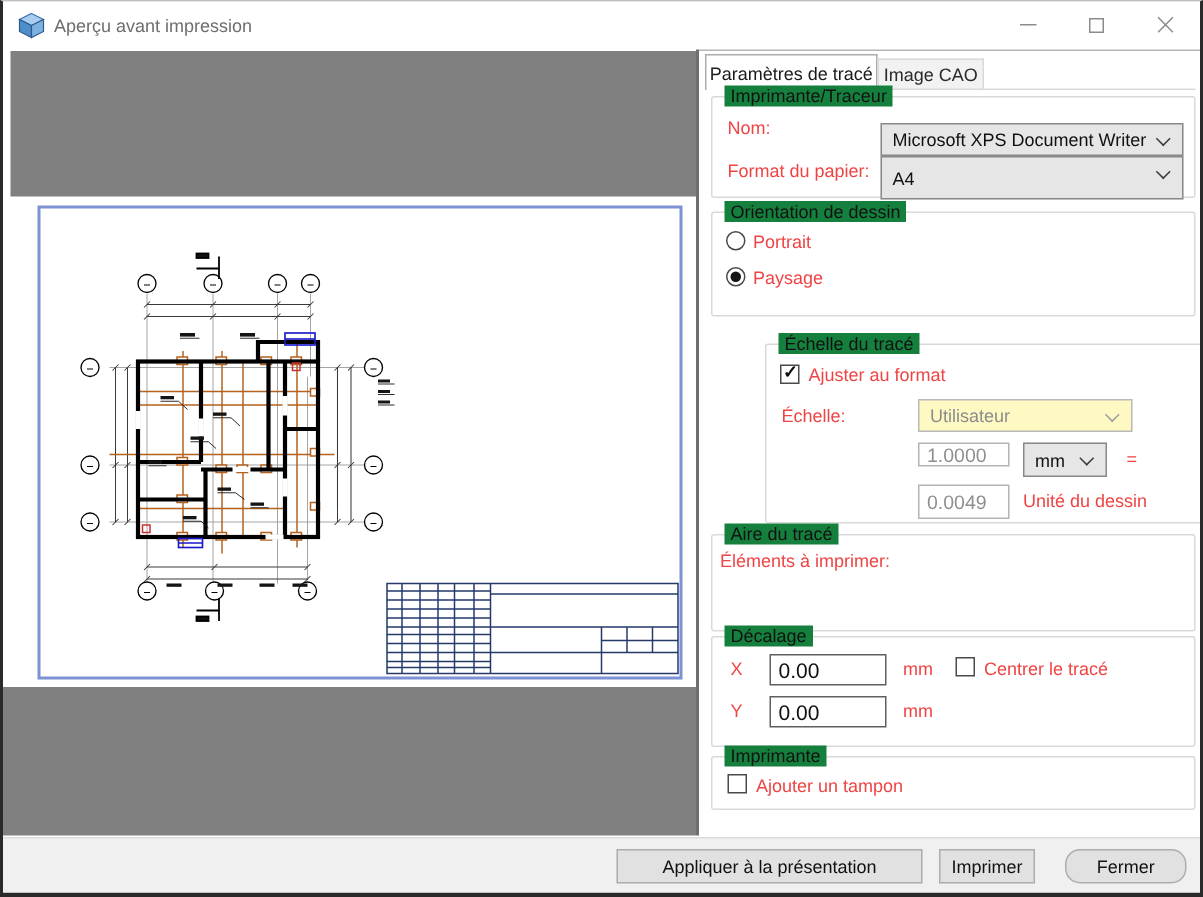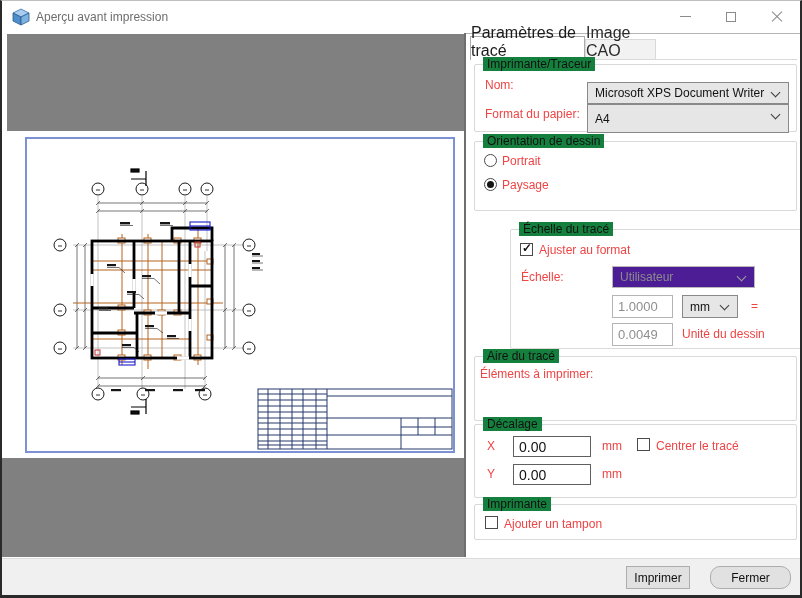--- a/index.html
+++ b/index.html
@@ -21,30 +21,30 @@
   .glyph-close{position:relative;width:12px;height:12px;}
   .glyph-close::before,.glyph-close::after{content:"";position:absolute;left:-1px;top:5px;width:14px;height:1px;background:#8b8b8b;}
   .glyph-close::before{transform:rotate(45deg);} .glyph-close::after{transform:rotate(-45deg);}
   
   .preview{position:absolute;left:0;top:32px;width:464px;height:524px;background:#fff;border-right:2px solid #6f6f6f;}
   .gray-top{position:absolute;left:5px;top:1px;width:457px;height:97px;background:#808080;}
   .gray-bottom{position:absolute;left:0;top:425px;width:462px;height:99px;background:#808080;}
   .paper{position:absolute;left:23px;top:104px;width:430px;height:316px;background:#fff;border:2px solid #7c92d4;}
   
   .panel{position:absolute;left:464px;top:32px;width:334px;height:525px;background:#fff;border-top:1px solid #b5b5b5;}
-  .tab{position:absolute;display:flex;align-items:flex-end;justify-content:center;font-size:16px;}
+  .tab{position:absolute;display:flex;align-items:center;justify-content:center;font-size:12px;}
   .tab-active{left:4px;top:2px;width:115px;height:24px;background:#fff;border:1px solid #acacac;border-bottom:none;}
   .tab-inactive{left:119px;top:5px;width:71px;height:21px;background:#f2f2f2;border:1px solid #d9d9d9;border-bottom:none;color:#2a2a2a;}
   .tabline{position:absolute;left:119px;top:25px;width:212px;border-top:1px solid #d9d9d9;}
   .group{position:absolute;left:8px;width:323px;border:1px solid #d9d9d9;border-radius:2px;}
   .group-title{position:absolute;top:-8px;left:8px;background:#15803d;padding:0 4px;font-size:12px;color:#111;}
   .lbl{position:absolute;font-size:12px;color:#ef4444;white-space:nowrap;}
   .combo{position:absolute;background:#e6e6e6;border:1px solid #898989;display:flex;align-items:center;padding:0 7px;font-size:12px;color:#111;}
   .combo .chev{position:absolute;right:9px;top:6px;width:7px;height:7px;border-left:1.5px solid #3c3c3c;border-bottom:1.5px solid #3c3c3c;transform:rotate(-45deg);}
-  .combo.disabled{background:#4c1d95;border-color:#b9b9b9;color:#8c8c8c;}
+  .combo.disabled{background:#fef9c3;border-color:#b9b9b9;color:#8c8c8c;}
   .combo.disabled .chev{border-color:#9f9f9f;}
   .tbox{position:absolute;background:#fff;display:flex;align-items:center;padding:0 5px;font-size:13px;}
   .tbox.dim{border:1px solid #b4b4b4;color:#8f8f8f;}
   .tbox.live{border:1px solid #5f5f5f;color:#111;font-size:14px;}
   .checkbox{position:absolute;width:13px;height:13px;border:1px solid #4a4a4a;background:#fff;}
   .checkbox.checked::after{content:"✓";position:absolute;left:1px;top:-3px;font-size:12px;font-weight:bold;color:#111;}
   .radio{position:absolute;width:13px;height:13px;border:1px solid #4a4a4a;border-radius:50%;background:#fff;}
   .radio.selected::after{content:"";position:absolute;left:2px;top:2px;width:7px;height:7px;border-radius:50%;background:#141414;}
   
   .footer{position:absolute;left:0;top:557px;width:798px;height:38px;background:#f0f0f0;border-top:1px solid #dcdcdc;}
@@ -227,21 +227,21 @@
 
     <div class="group" style="top:195px;height:120px;margin-left:36px;">
       <span class="group-title">Échelle du tracé</span>
       <span class="checkbox checked" style="left:9px;top:13px;"></span>
       <span class="lbl" style="left:28px;top:13px;">Ajuster au format</span>
       <span class="lbl" style="left:10px;top:40px;">Échelle:</span>
       <div class="combo disabled" style="left:101px;top:36px;width:143px;height:22px;">
         <span>Utilisateur</span>
         <span class="chev"></span>
       </div>
-      <div class="tbox dim" style="left:101px;top:65px;width:61px;height:23px;">
+      <div class="tbox dim" style="left:101px;top:65px;width:61px;height:16px;">
         <span>1.0000</span>
       </div>
       <div class="combo" style="left:171px;top:65px;width:56px;height:23px;">
         <span>mm</span>
         <span class="chev"></span>
       </div>
       <span class="lbl" style="left:240px;top:69px;">=</span>
       <div class="tbox dim" style="left:101px;top:93px;width:61px;height:23px;">
         <span>0.0049</span>
       </div>
@@ -270,20 +270,23 @@
     </div>
 
     <div class="group" style="top:470px;height:36px;">
       <span class="group-title">Imprimante</span>
       <span class="checkbox" style="left:10px;top:11px;"></span>
       <span class="lbl" style="left:29px;top:12px;text-align:center;">Ajouter un tampon</span>
     </div>
   </div>
 
   <div class="footer">
+    <div class="push btn-apply">
+        <span>Appliquer à la présentation</span>
+      </div>
     <div class="push btn-print">
         <span>Imprimer</span>
       </div>
     <div class="push btn-fermer">
         <span>Fermer</span>
       </div>
   </div>
 
 </div>
 

